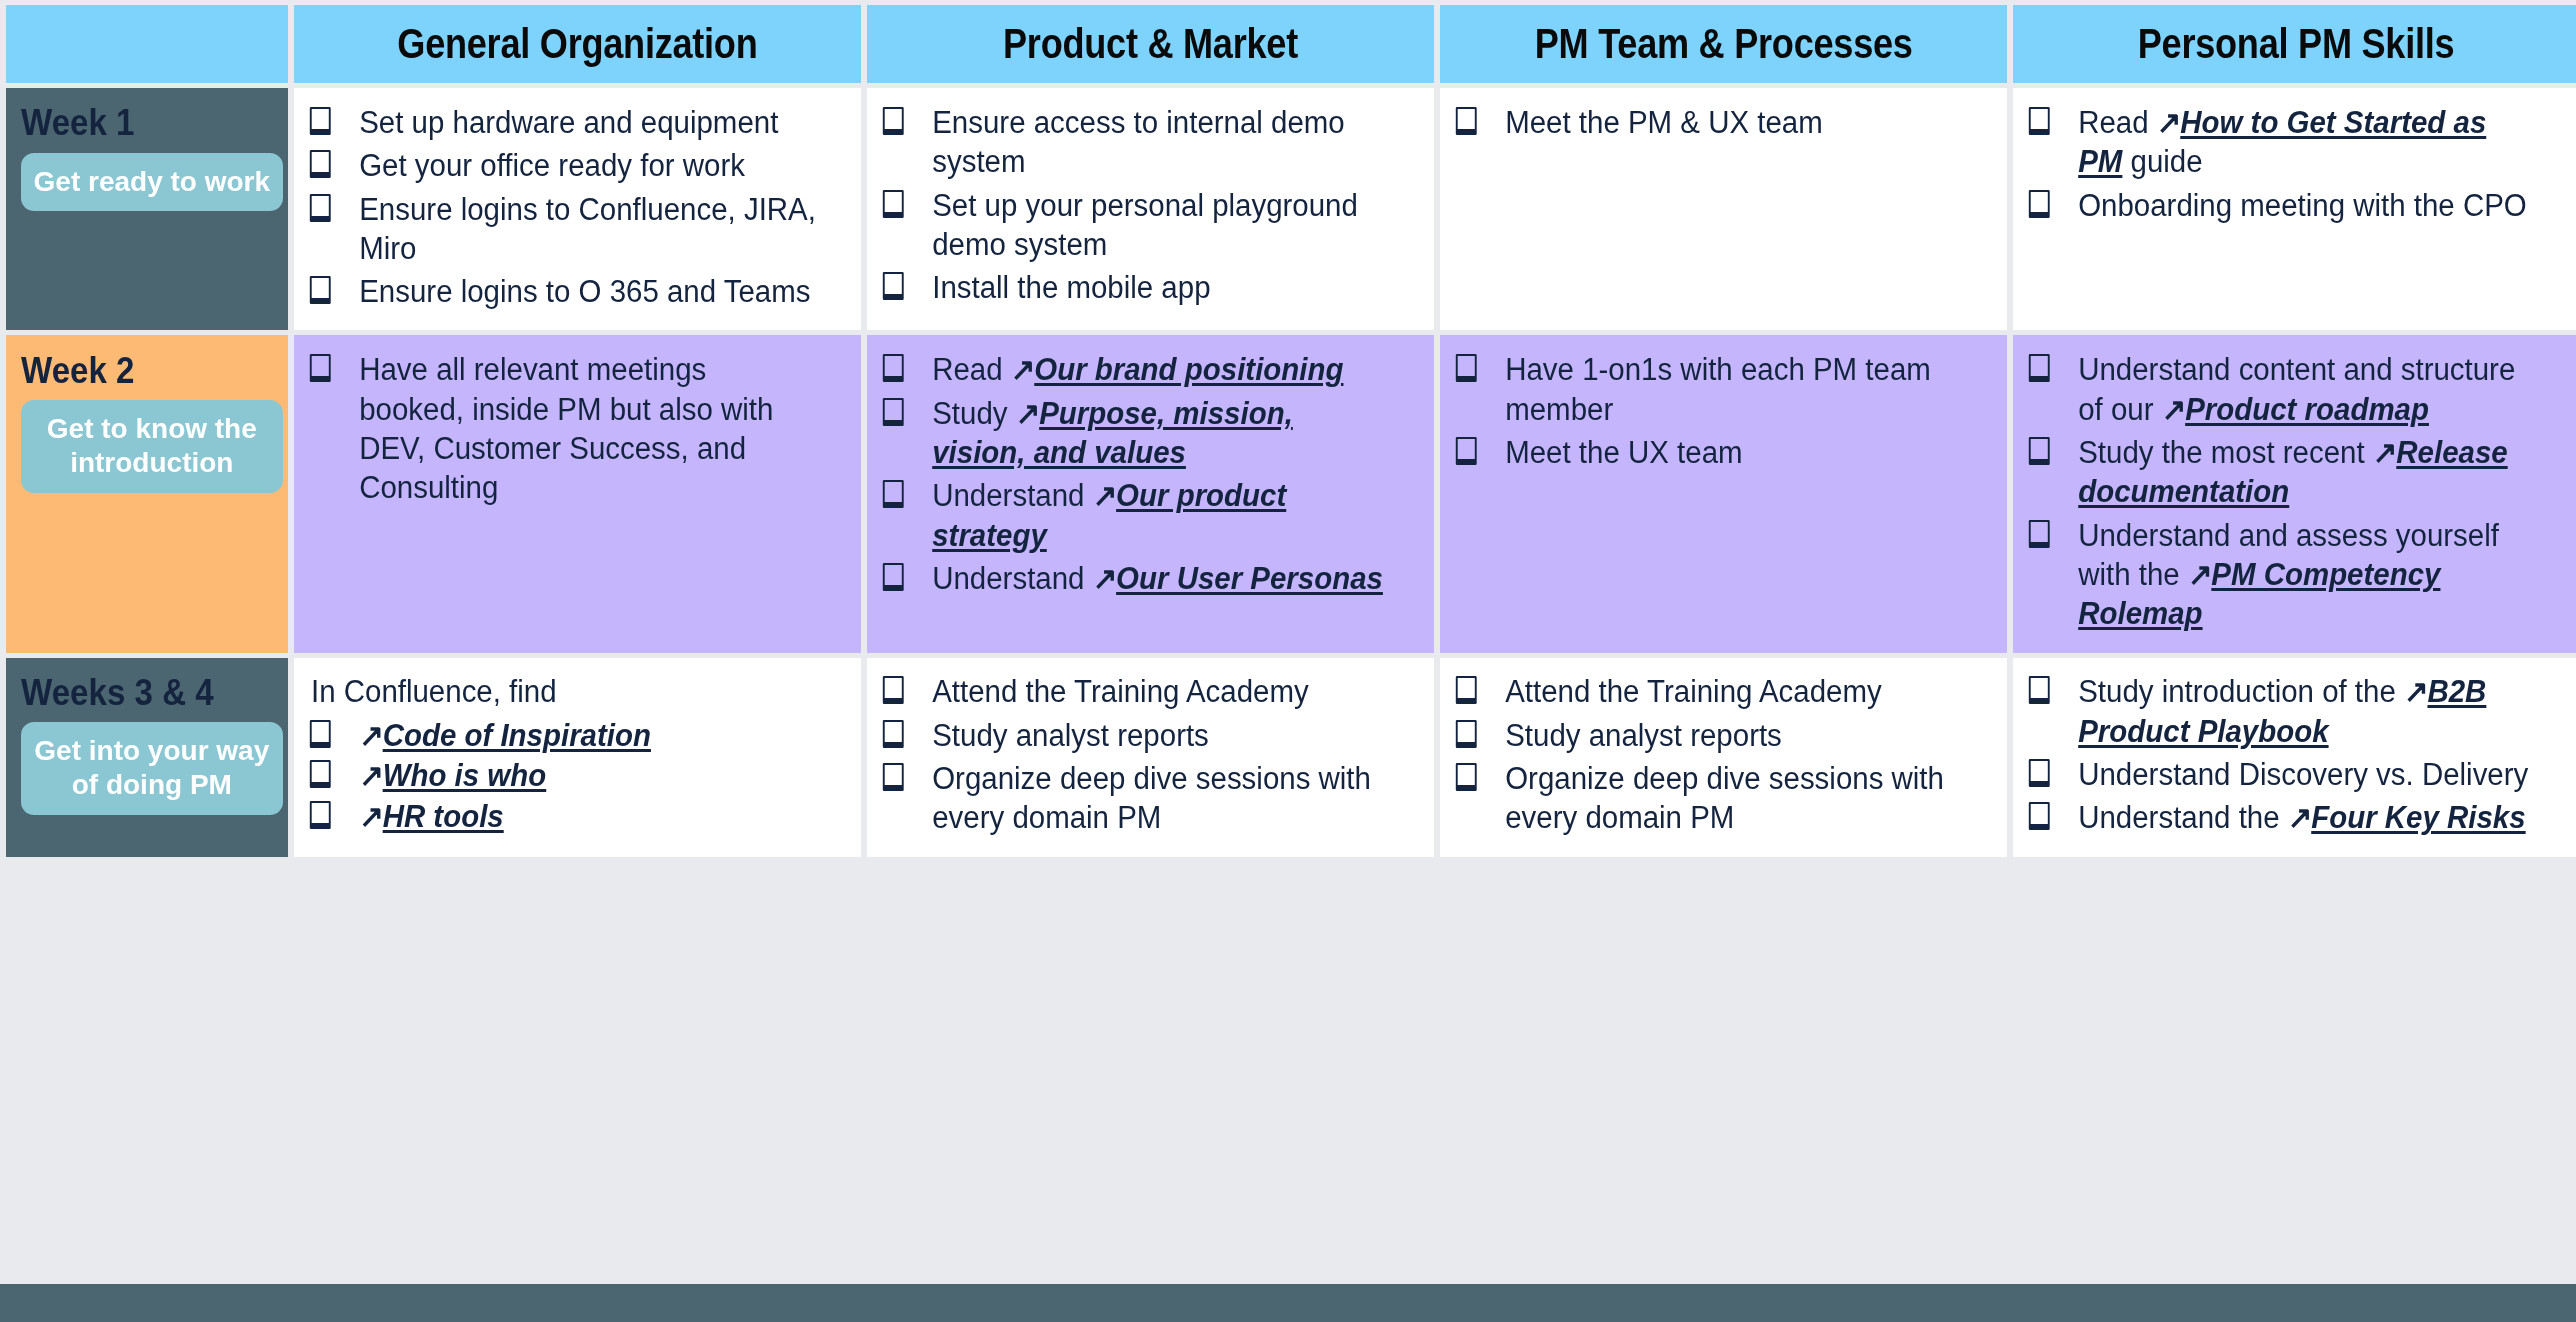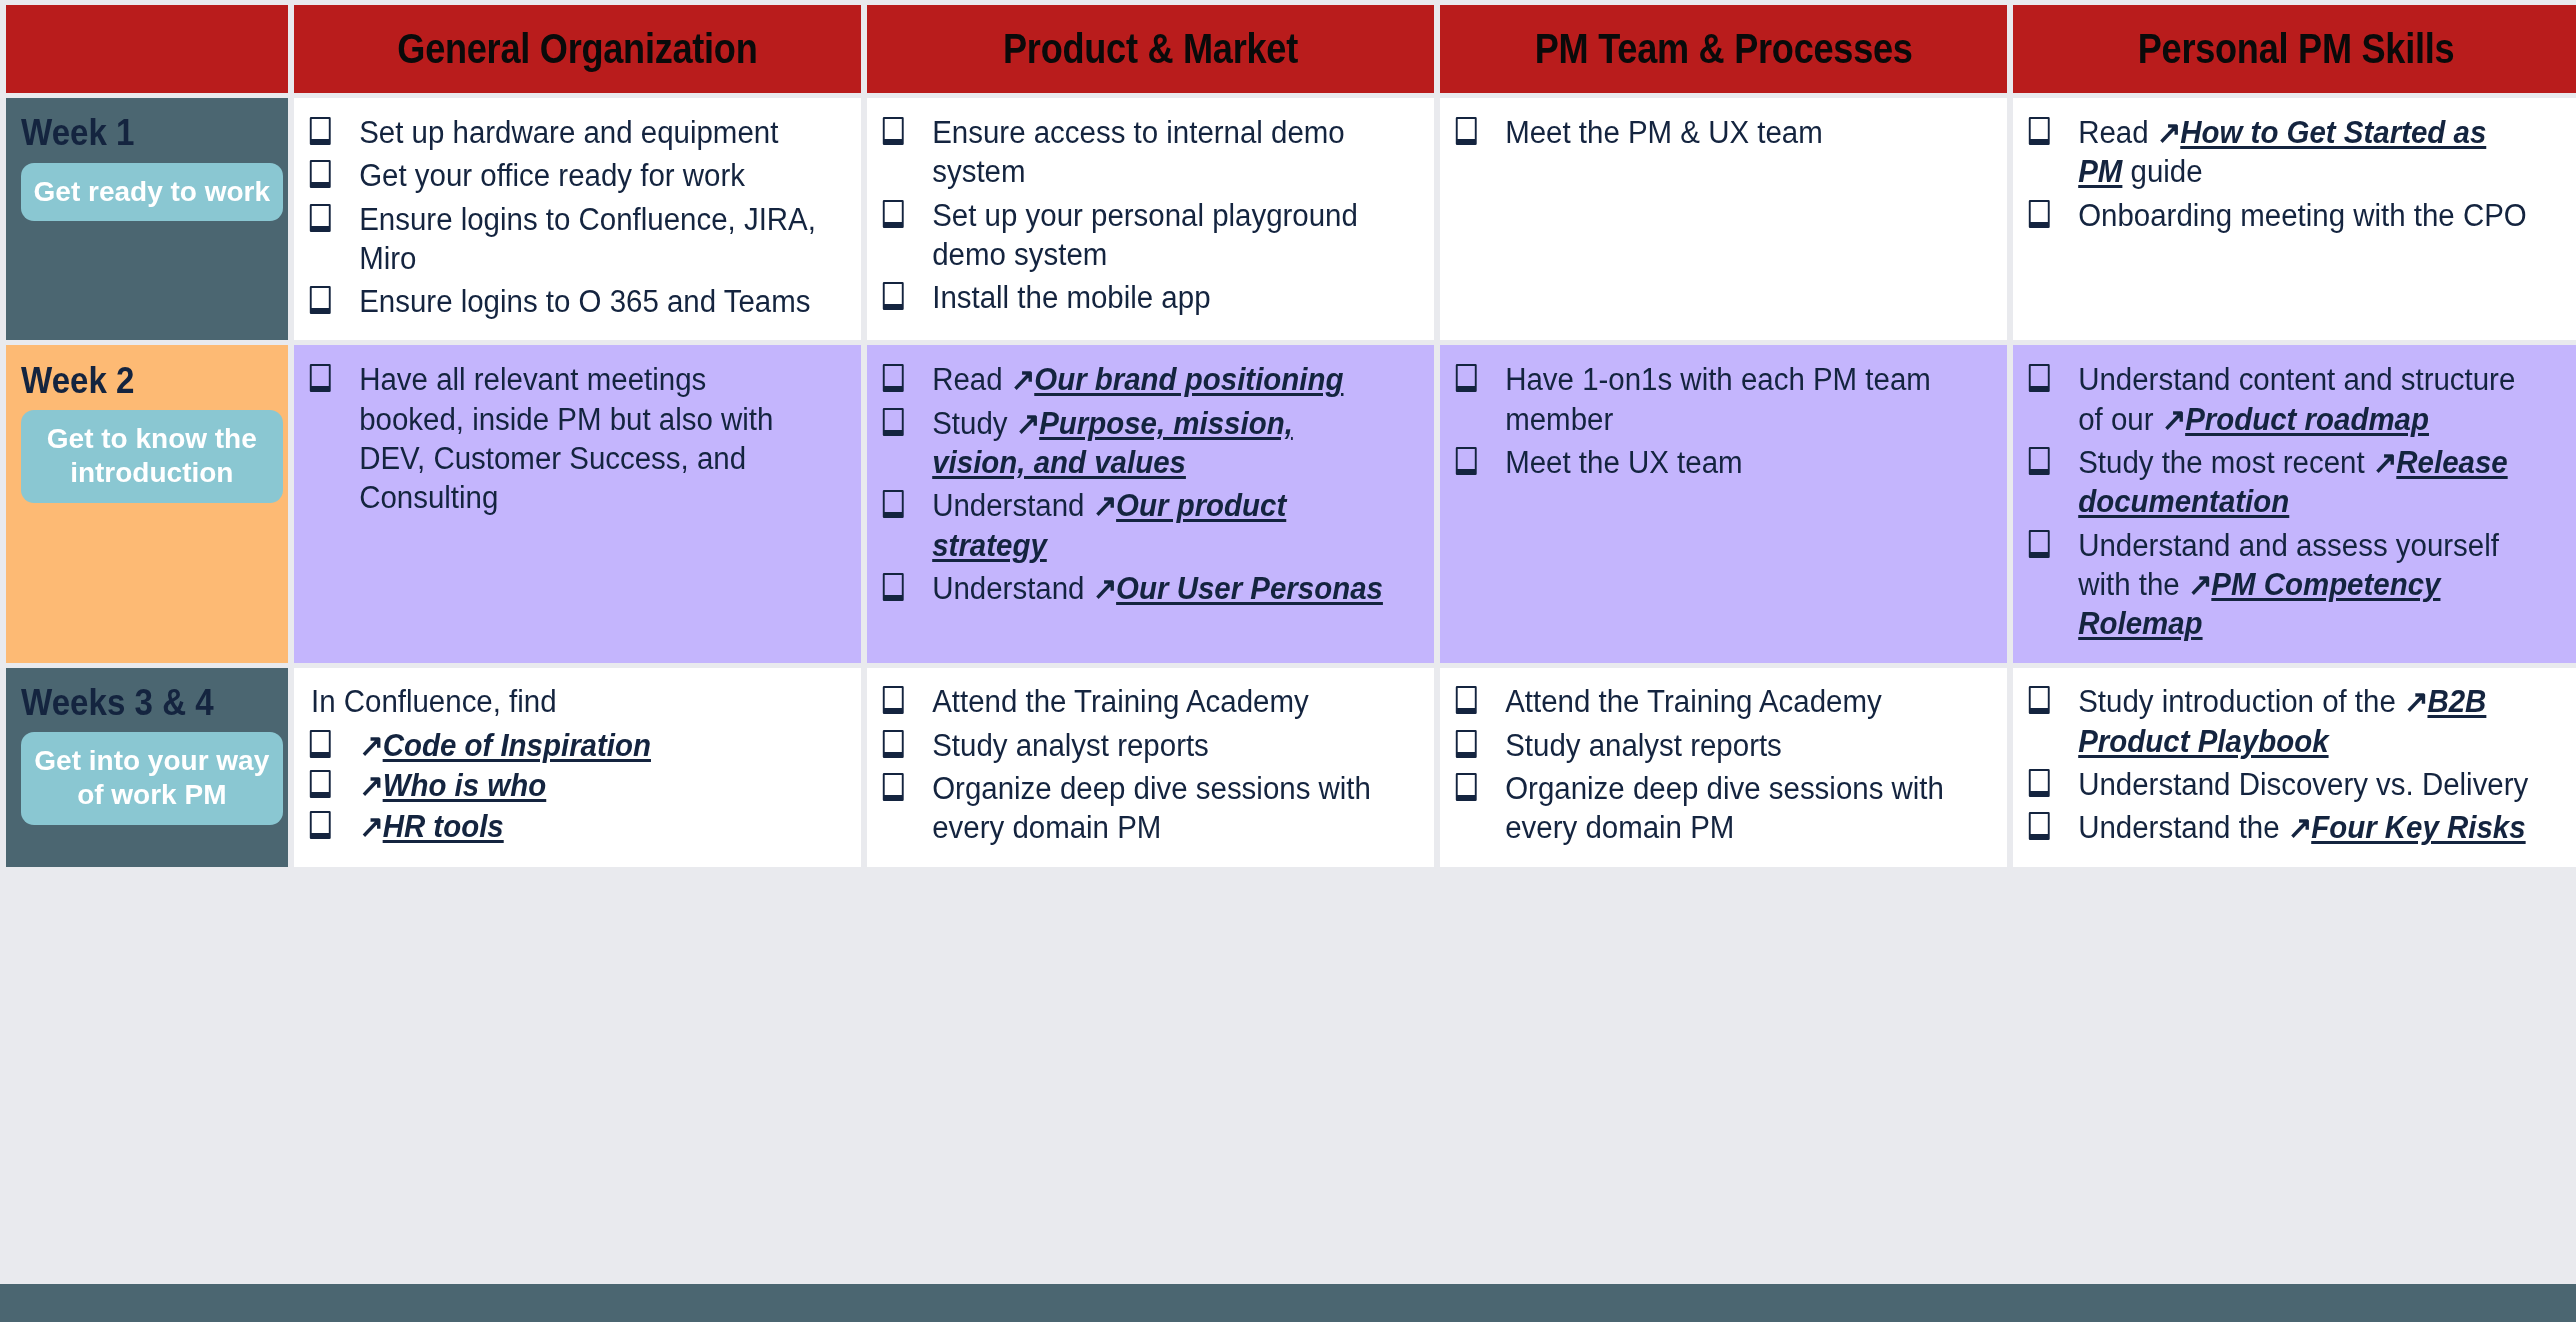--- a/index.html
+++ b/index.html
@@ -19,22 +19,22 @@
     margin:0;
   }
   col.c0{width:282px;}
   col.c1{width:567px;}
   col.c2{width:567px;}
   col.c3{width:567px;}
   col.c4{width:567px;}
 
   
   tr.head td{
-    background:#b91c1c;
-    height:88px;
+    background:#7dd3fc;
+    height:78px;
     vertical-align:middle;
     text-align:center;
     padding:0;
   }
   td.head-blank{background:#f2a977;}
   .head-label{
     font-family:"Liberation Sans", sans-serif;
     font-weight:700;
     font-size:42px;
     color:#0a0a0a;
@@ -236,21 +236,21 @@
             <ul class="checklist">
               <li><span class="box"></span><span>Understand content and structure of our </span><a class="xlink" href="#"><span class="arrow">↗</span>Product roadmap</a></li>
               <li><span class="box"></span><span>Study the most recent </span><a class="xlink" href="#"><span class="arrow">↗</span>Release documentation</a></li>
               <li><span class="box"></span><span>Understand and assess yourself with the </span><a class="xlink" href="#"><span class="arrow">↗</span>PM Competency Rolemap</a></li>
             </ul>
           </td>
         </tr>
         <tr class="dark">
           <td class="weekcell">
             <span class="week-title">Weeks 3 &amp; 4</span>
-            <span class="pill">Get into your way of work PM</span>
+            <span class="pill">Get into your way of doing PM</span>
           </td>
           <td class="cell">
             <div class="intro">In Confluence, find</div>
             <ul class="checklist tight">
               <li><span class="box"></span><a class="xlink" href="#"><span class="arrow">↗</span>Code of Inspiration</a></li>
               <li><span class="box"></span><a class="xlink" href="#"><span class="arrow">↗</span>Who is who</a></li>
               <li><span class="box"></span><a class="xlink" href="#"><span class="arrow">↗</span>HR tools</a></li>
             </ul>
           </td>
           <td class="cell">

